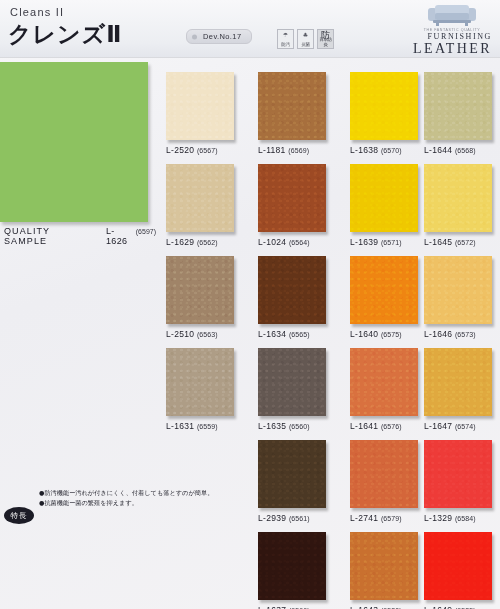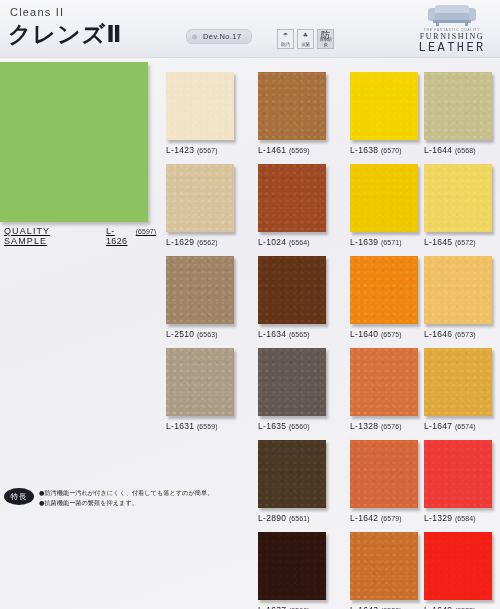--- a/index.html
+++ b/index.html
@@ -73,32 +73,32 @@
 
   .logo-wrap { position:absolute; right:8px; top:2px; width:80px; text-align:center; }
   .sofa {
     width:52px; height:25px; margin:0 auto; position:relative;
   }
   .sofa svg { display:block; }
   .logo-top {
     font-size:3.6px; letter-spacing:0.6px; color:#8a8d98; margin-top:1px;
   }
   .logo-l1 { font-size:8px; letter-spacing:1.6px; color:#2f3340;
-             font-family:"Liberation Serif","DejaVu Serif",serif; }
-  .logo-l2 { font-size:12px; letter-spacing:2.4px; color:#2f3340;
-             font-family:Liberation Mono, monospace; }
+             font-family:"Liberation Serif","DejaVu Serif",serif;text-align:right; }
+  .logo-l2 { font-size:14px; letter-spacing:2.4px; color:#2f3340;
+             font-family:Liberation Serif, serif;text-align:right; }
 
   
   .big-sample {
     position:absolute; left:0px; top:62px; width:148px; height:160px;
     box-shadow: 2px 3px 3px rgba(0,0,0,0.22);
   }
   .qsample-row {
     position:absolute; left:4px; top:226px; width:152px;
-    display:flex; align-items:baseline;text-decoration:underline;
+    display:flex; align-items:baseline;
   }
   .qsample-label {
     font-size:9px; letter-spacing:1.1px; color:#20202a; font-weight:400;
   }
   .qsample-code {
     margin-left:20px; font-size:9px; color:#20202a; letter-spacing:0.4px;
   }
   .qsample-sub { font-size:7px; color:#33333d; margin-left:3px; }
 
   
@@ -123,21 +123,21 @@
     font-size:8.5px; color:#1e1e28; letter-spacing:0.3px;
   }
   .cap .sub { font-size:7px; color:#32323c; letter-spacing:0.1px; }
 
   
   .features { position:absolute; left:4px; top:488px; width:150px; display:flex; }
   .feat-badge {
     width:30px; height:17px; border-radius:50%/50%;
     background:#1c1c26; color:#fff;
     font-size:7.5px; line-height:17px; text-align:center;
-    letter-spacing:1px; flex:0 0 auto; margin-top:0;
+    letter-spacing:1px; flex:0 0 auto; margin-top:19px;
     font-family:"DejaVu Sans",sans-serif;
   }
   .feat-lines { margin-left:5px; }
   .feat-line {
     font-size:6.2px; color:#1e1e28; line-height:9.5px; white-space:nowrap;
     font-family:"DejaVu Sans","Liberation Sans",sans-serif;
   }
 </style>
 </head>
 <body>
@@ -188,77 +188,77 @@
   <div class="big-sample" style="background: rgb(141, 194, 96);"></div>
   <div class="qsample-row">
     <span class="qsample-label">QUALITY  SAMPLE</span>
     <span class="qsample-code">L-1626</span>
     <span class="qsample-sub">(6597)</span>
   </div>
 
   <div class="grid" id="swatch-grid">
       <div class="cell" style="left: 166px; top: 72px;">
         <div class="sw" style="background: rgb(241, 227, 198);"></div>
-        <div class="cap"><span>L-1423  </span><span class="sub">(6567)</span></div>
+        <div class="cap"><span>L-2520  </span><span class="sub">(6567)</span></div>
       </div>
       <div class="cell" style="left: 166px; top: 164px;">
         <div class="sw" style="background: rgb(216, 196, 156);"></div>
         <div class="cap"><span>L-1629  </span><span class="sub">(6562)</span></div>
       </div>
       <div class="cell" style="left: 166px; top: 256px;">
         <div class="sw" style="background: rgb(160, 132, 104);"></div>
         <div class="cap"><span>L-2510  </span><span class="sub">(6563)</span></div>
       </div>
       <div class="cell" style="left: 166px; top: 348px;">
         <div class="sw" style="background: rgb(174, 157, 134);"></div>
         <div class="cap"><span>L-1631  </span><span class="sub">(6559)</span></div>
       </div>
       <div class="cell" style="left: 258px; top: 72px;">
         <div class="sw" style="background: rgb(167, 111, 61);"></div>
-        <div class="cap"><span>L-1461  </span><span class="sub">(6569)</span></div>
+        <div class="cap"><span>L-1181  </span><span class="sub">(6569)</span></div>
       </div>
       <div class="cell" style="left: 258px; top: 164px;">
         <div class="sw" style="background: rgb(157, 74, 36);"></div>
         <div class="cap"><span>L-1024  </span><span class="sub">(6564)</span></div>
       </div>
       <div class="cell" style="left: 258px; top: 256px;">
         <div class="sw" style="background: rgb(100, 52, 24);"></div>
         <div class="cap"><span>L-1634  </span><span class="sub">(6565)</span></div>
       </div>
       <div class="cell" style="left: 258px; top: 348px;">
         <div class="sw" style="background: rgb(100, 88, 82);"></div>
         <div class="cap"><span>L-1635  </span><span class="sub">(6560)</span></div>
       </div>
       <div class="cell" style="left: 258px; top: 440px;">
         <div class="sw" style="background: rgb(75, 56, 36);"></div>
-        <div class="cap"><span>L-2890  </span><span class="sub">(6561)</span></div>
+        <div class="cap"><span>L-2939  </span><span class="sub">(6561)</span></div>
       </div>
       <div class="cell" style="left: 258px; top: 532px;">
         <div class="sw" style="background: rgb(48, 21, 15);"></div>
         <div class="cap"><span>L-1637  </span><span class="sub">(6566)</span></div>
       </div>
       <div class="cell" style="left: 350px; top: 72px;">
         <div class="sw" style="background: rgb(244, 212, 0);"></div>
         <div class="cap"><span>L-1638  </span><span class="sub">(6570)</span></div>
       </div>
       <div class="cell" style="left: 350px; top: 164px;">
         <div class="sw" style="background: rgb(239, 200, 0);"></div>
         <div class="cap"><span>L-1639  </span><span class="sub">(6571)</span></div>
       </div>
       <div class="cell" style="left: 350px; top: 256px;">
         <div class="sw" style="background: rgb(239, 133, 18);"></div>
         <div class="cap"><span>L-1640  </span><span class="sub">(6575)</span></div>
       </div>
       <div class="cell" style="left: 350px; top: 348px;">
         <div class="sw" style="background: rgb(217, 113, 63);"></div>
-        <div class="cap"><span>L-1328  </span><span class="sub">(6576)</span></div>
+        <div class="cap"><span>L-1641  </span><span class="sub">(6576)</span></div>
       </div>
       <div class="cell" style="left: 350px; top: 440px;">
         <div class="sw" style="background: rgb(212, 102, 58);"></div>
-        <div class="cap"><span>L-1642  </span><span class="sub">(6579)</span></div>
+        <div class="cap"><span>L-2741  </span><span class="sub">(6579)</span></div>
       </div>
       <div class="cell" style="left: 350px; top: 532px;">
         <div class="sw" style="background: rgb(201, 112, 47);"></div>
         <div class="cap"><span>L-1643  </span><span class="sub">(6580)</span></div>
       </div>
       <div class="cell" style="left: 424px; top: 72px;">
         <div class="sw" style="background: rgb(198, 192, 140);"></div>
         <div class="cap"><span>L-1644  </span><span class="sub">(6568)</span></div>
       </div>
       <div class="cell" style="left: 424px; top: 164px;">

